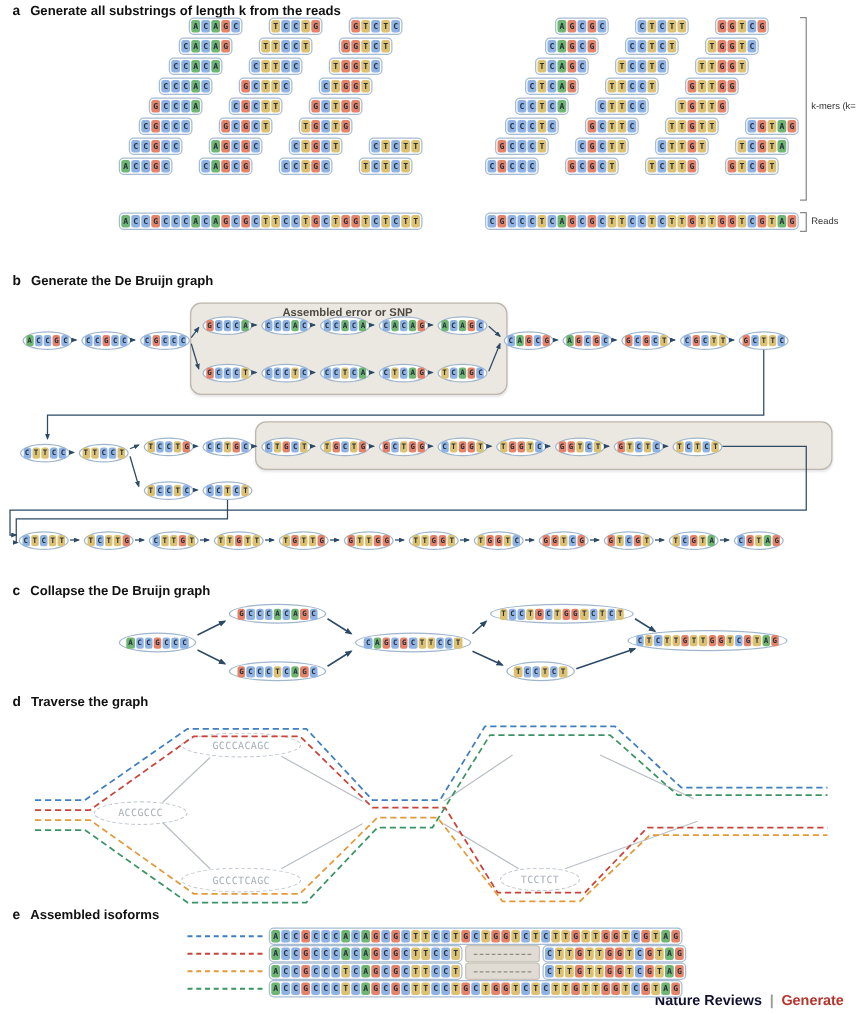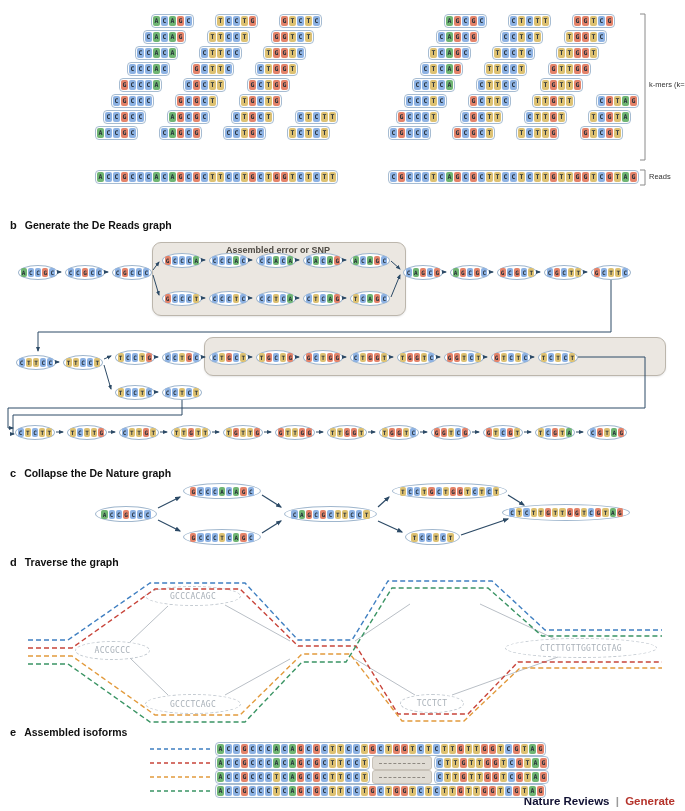--- a/index.html
+++ b/index.html
@@ -22,22 +22,23 @@
   .gap-box{position:absolute;background:#e0dcd4;border:1px solid #c8c2b8;border-radius:3px;box-sizing:border-box;}
   .gap-box i{display:block;border-top:1px dashed #8f8a82;margin:6px 6px 0;}
   #edges{position:absolute;left:0;top:0;z-index:5;pointer-events:none;}
   .footer{position:absolute;font-size:11.5px;font-weight:bold;white-space:nowrap;}
 </style>
 </head>
 <body>
 
 <div id="stage">
 
-  <div class="ptitle" style="left:10px;top:219px"><span class="plab">b</span><span>Generate the De Reads graph</span></div>
-  <div class="ptitle" style="left:10px;top:467px"><span class="plab">c</span><span>Collapse the De Nature graph</span></div>
+  <div class="ptitle" style="left:10px;top:3px"><span class="plab">a</span><span>Generate all substrings of length k from the reads</span></div>
+  <div class="ptitle" style="left:10px;top:219px"><span class="plab">b</span><span>Generate the De Bruijn graph</span></div>
+  <div class="ptitle" style="left:10px;top:467px"><span class="plab">c</span><span>Collapse the De Bruijn graph</span></div>
   <div class="ptitle" style="left:10px;top:556px"><span class="plab">d</span><span>Traverse the graph</span></div>
   <div class="ptitle" style="left:10px;top:726px"><span class="plab">e</span><span>Assembled isoforms</span></div>
 
   <div class="small-label" style="left:649px;top:80px">k-mers (k=5)</div>
   <div class="small-label" style="left:649px;top:172px">Reads</div>
 
   <div class="gbox" style="left:152px;top:242px;width:252px;height:72px"></div>
   <div class="gbox-title" style="left:152px;top:245px;width:252px">Assembled error or SNP</div>
   <div class="gbox" style="left:204px;top:337px;width:460px;height:37px"></div>
 
@@ -952,21 +953,20 @@
       <span class="cell" style="width: 6.2px; height: 9px; line-height: 9px; font-size: 6px; background: rgb(141, 178, 227);">C</span>
       <span class="cell" style="width: 6.2px; height: 9px; line-height: 9px; font-size: 6px; background: rgb(228, 131, 106);">G</span>
       <span class="cell" style="width: 6.2px; height: 9px; line-height: 9px; font-size: 6px; background: rgb(221, 193, 114);">T</span>
       <span class="cell" style="width: 6.2px; height: 9px; line-height: 9px; font-size: 6px; background: rgb(111, 181, 115);">A</span>
       <span class="cell" style="width: 6.2px; height: 9px; line-height: 9px; font-size: 6px; background: rgb(228, 131, 106);">G</span>
     </div>
     <div class="node gray" style="left: 75px; top: 640.5px; width: 75px; height: 19px;">ACCGCCC</div>
     <div class="node gray" style="left: 145px; top: 586px; width: 96px; height: 20px;">GCCCACAGC</div>
     <div class="node gray" style="left: 145px; top: 694px; width: 96px; height: 20px;">GCCCTCAGC</div>
     <div class="node gray" style="left: 400px; top: 693.5px; width: 64px; height: 19px;">TCCTCT</div>
-    <div class="node gray" style="left: 505px; top: 638px; width: 152px; height: 20px;">CTCTTGTTGGTCGTAG</div>
     <div class="chip" style="left: 215px; top: 742px;">
       <span class="cell" style="width: 7px; height: 10px; line-height: 10px; font-size: 6.5px; background: rgb(111, 181, 115);">A</span>
       <span class="cell" style="width: 7px; height: 10px; line-height: 10px; font-size: 6.5px; background: rgb(141, 178, 227);">C</span>
       <span class="cell" style="width: 7px; height: 10px; line-height: 10px; font-size: 6.5px; background: rgb(141, 178, 227);">C</span>
       <span class="cell" style="width: 7px; height: 10px; line-height: 10px; font-size: 6.5px; background: rgb(228, 131, 106);">G</span>
       <span class="cell" style="width: 7px; height: 10px; line-height: 10px; font-size: 6.5px; background: rgb(141, 178, 227);">C</span>
       <span class="cell" style="width: 7px; height: 10px; line-height: 10px; font-size: 6.5px; background: rgb(141, 178, 227);">C</span>
       <span class="cell" style="width: 7px; height: 10px; line-height: 10px; font-size: 6.5px; background: rgb(141, 178, 227);">C</span>
       <span class="cell" style="width: 7px; height: 10px; line-height: 10px; font-size: 6.5px; background: rgb(111, 181, 115);">A</span>
       <span class="cell" style="width: 7px; height: 10px; line-height: 10px; font-size: 6.5px; background: rgb(141, 178, 227);">C</span>

